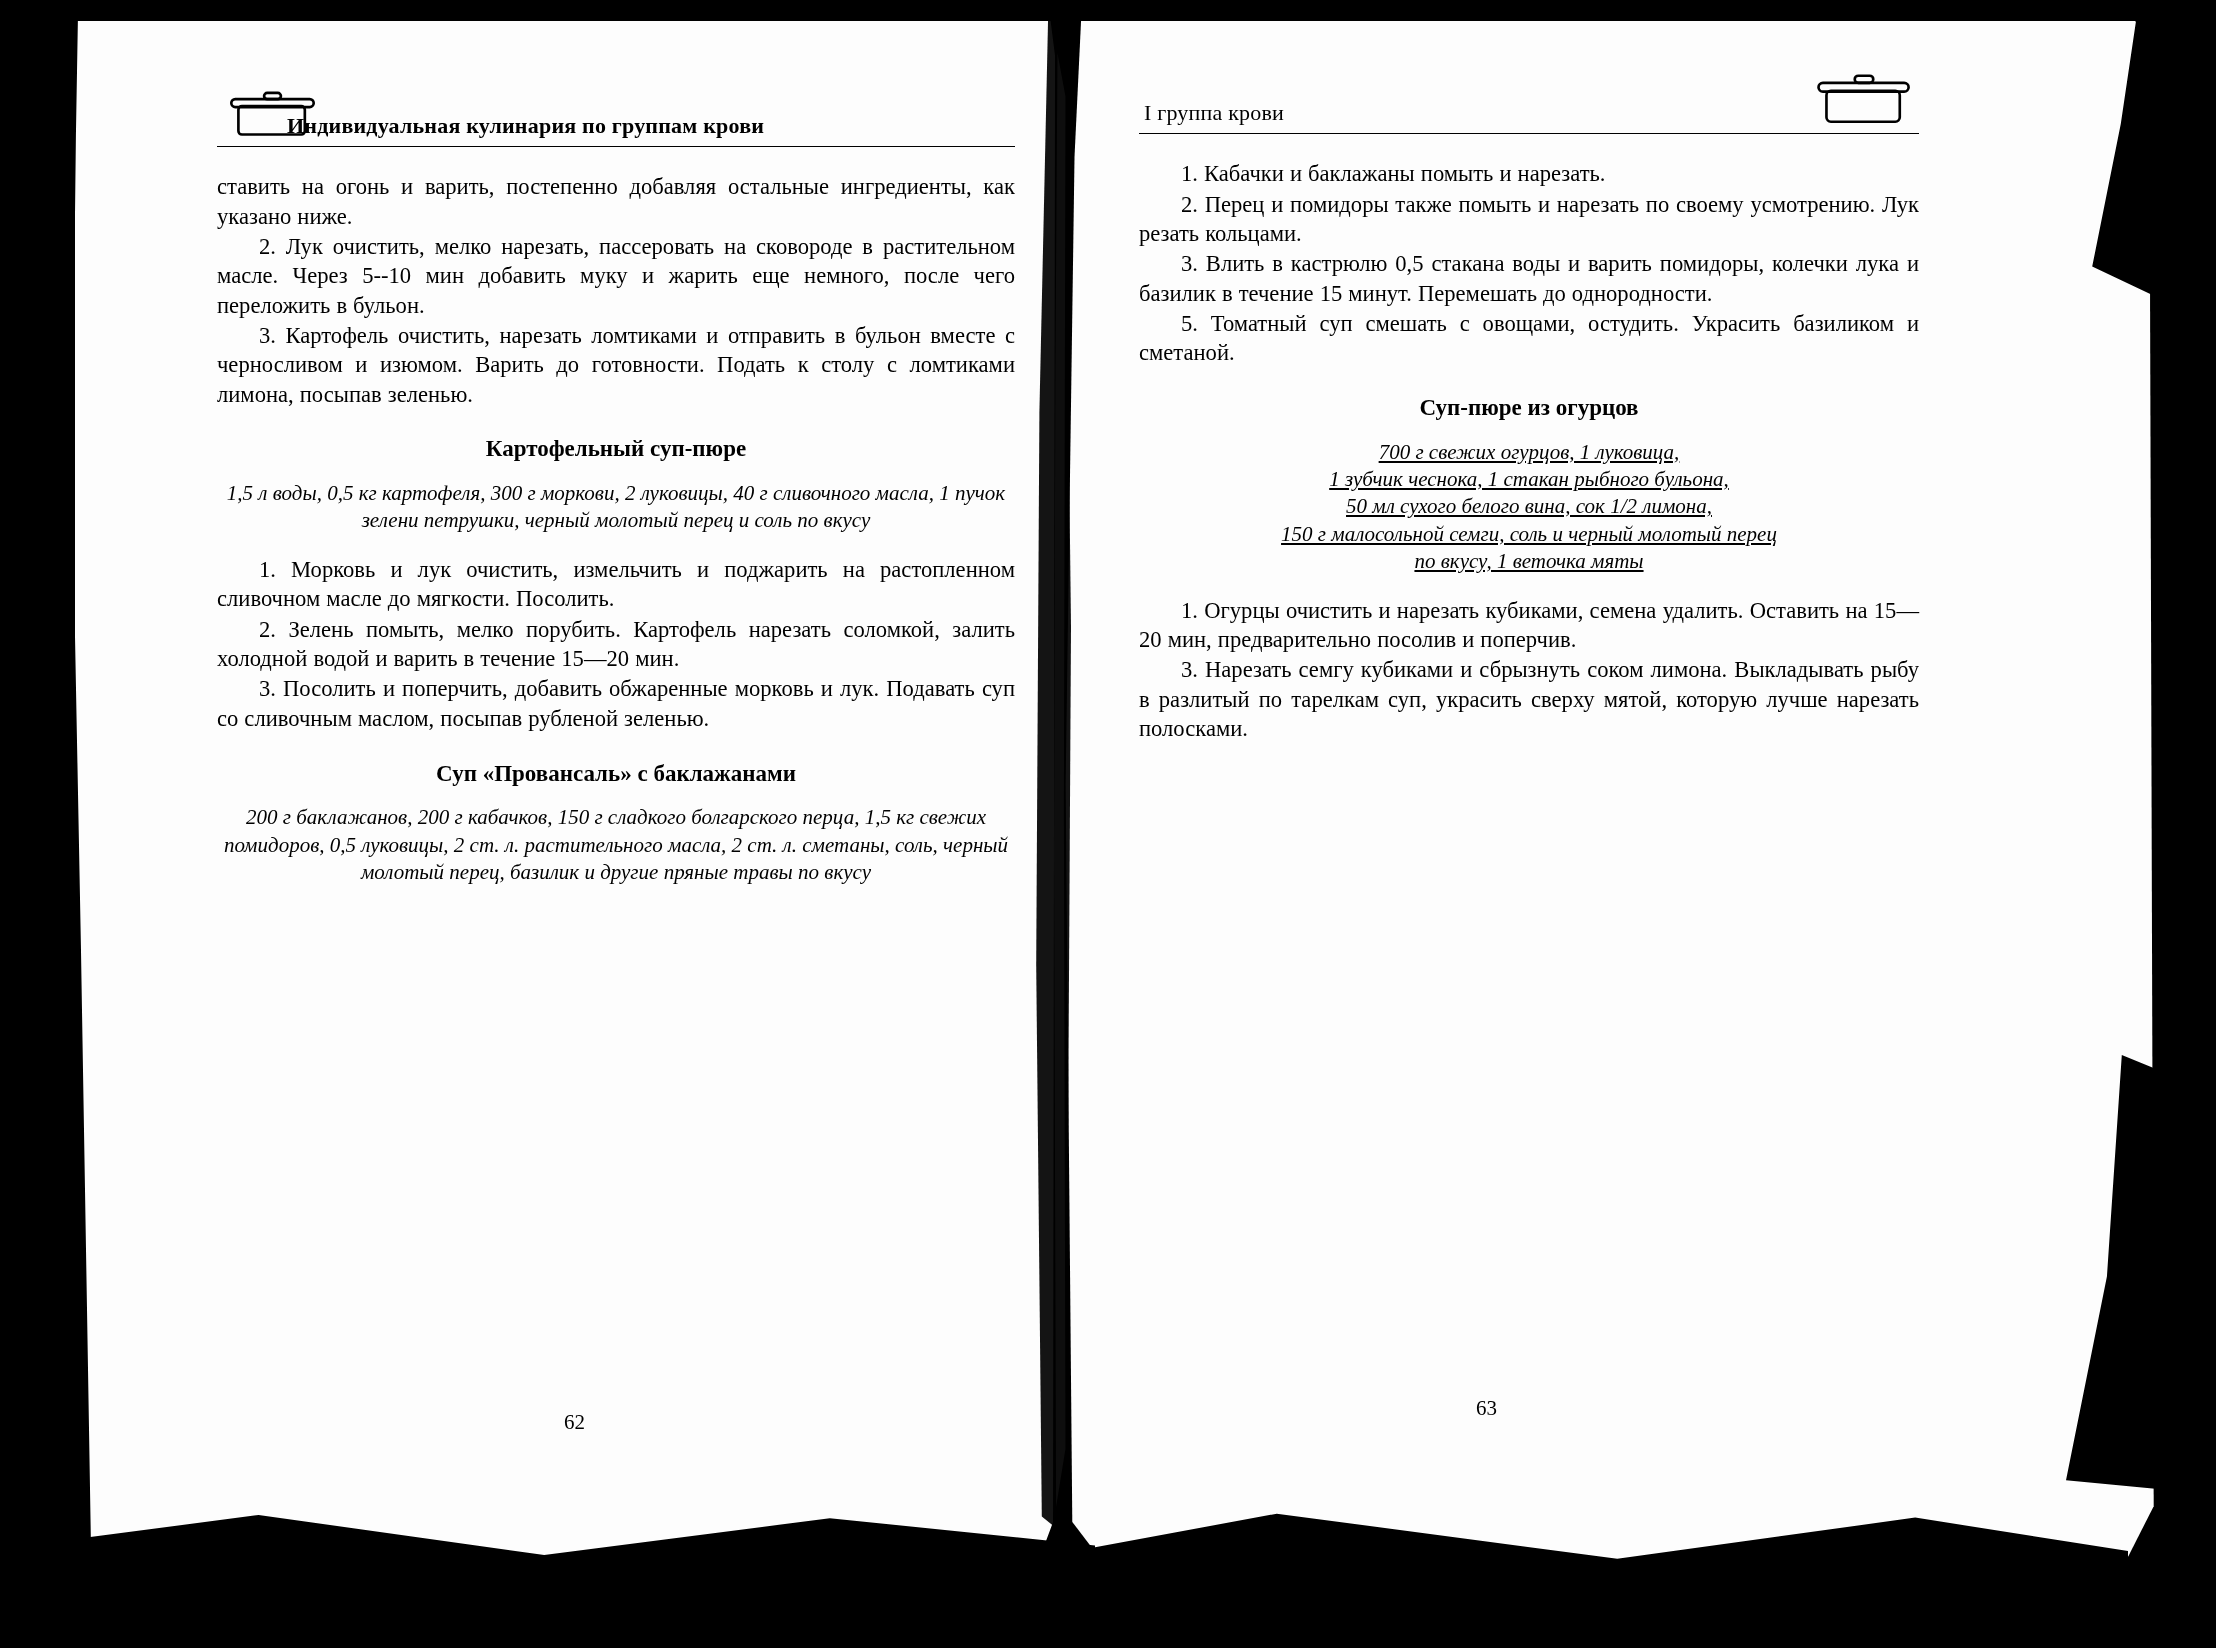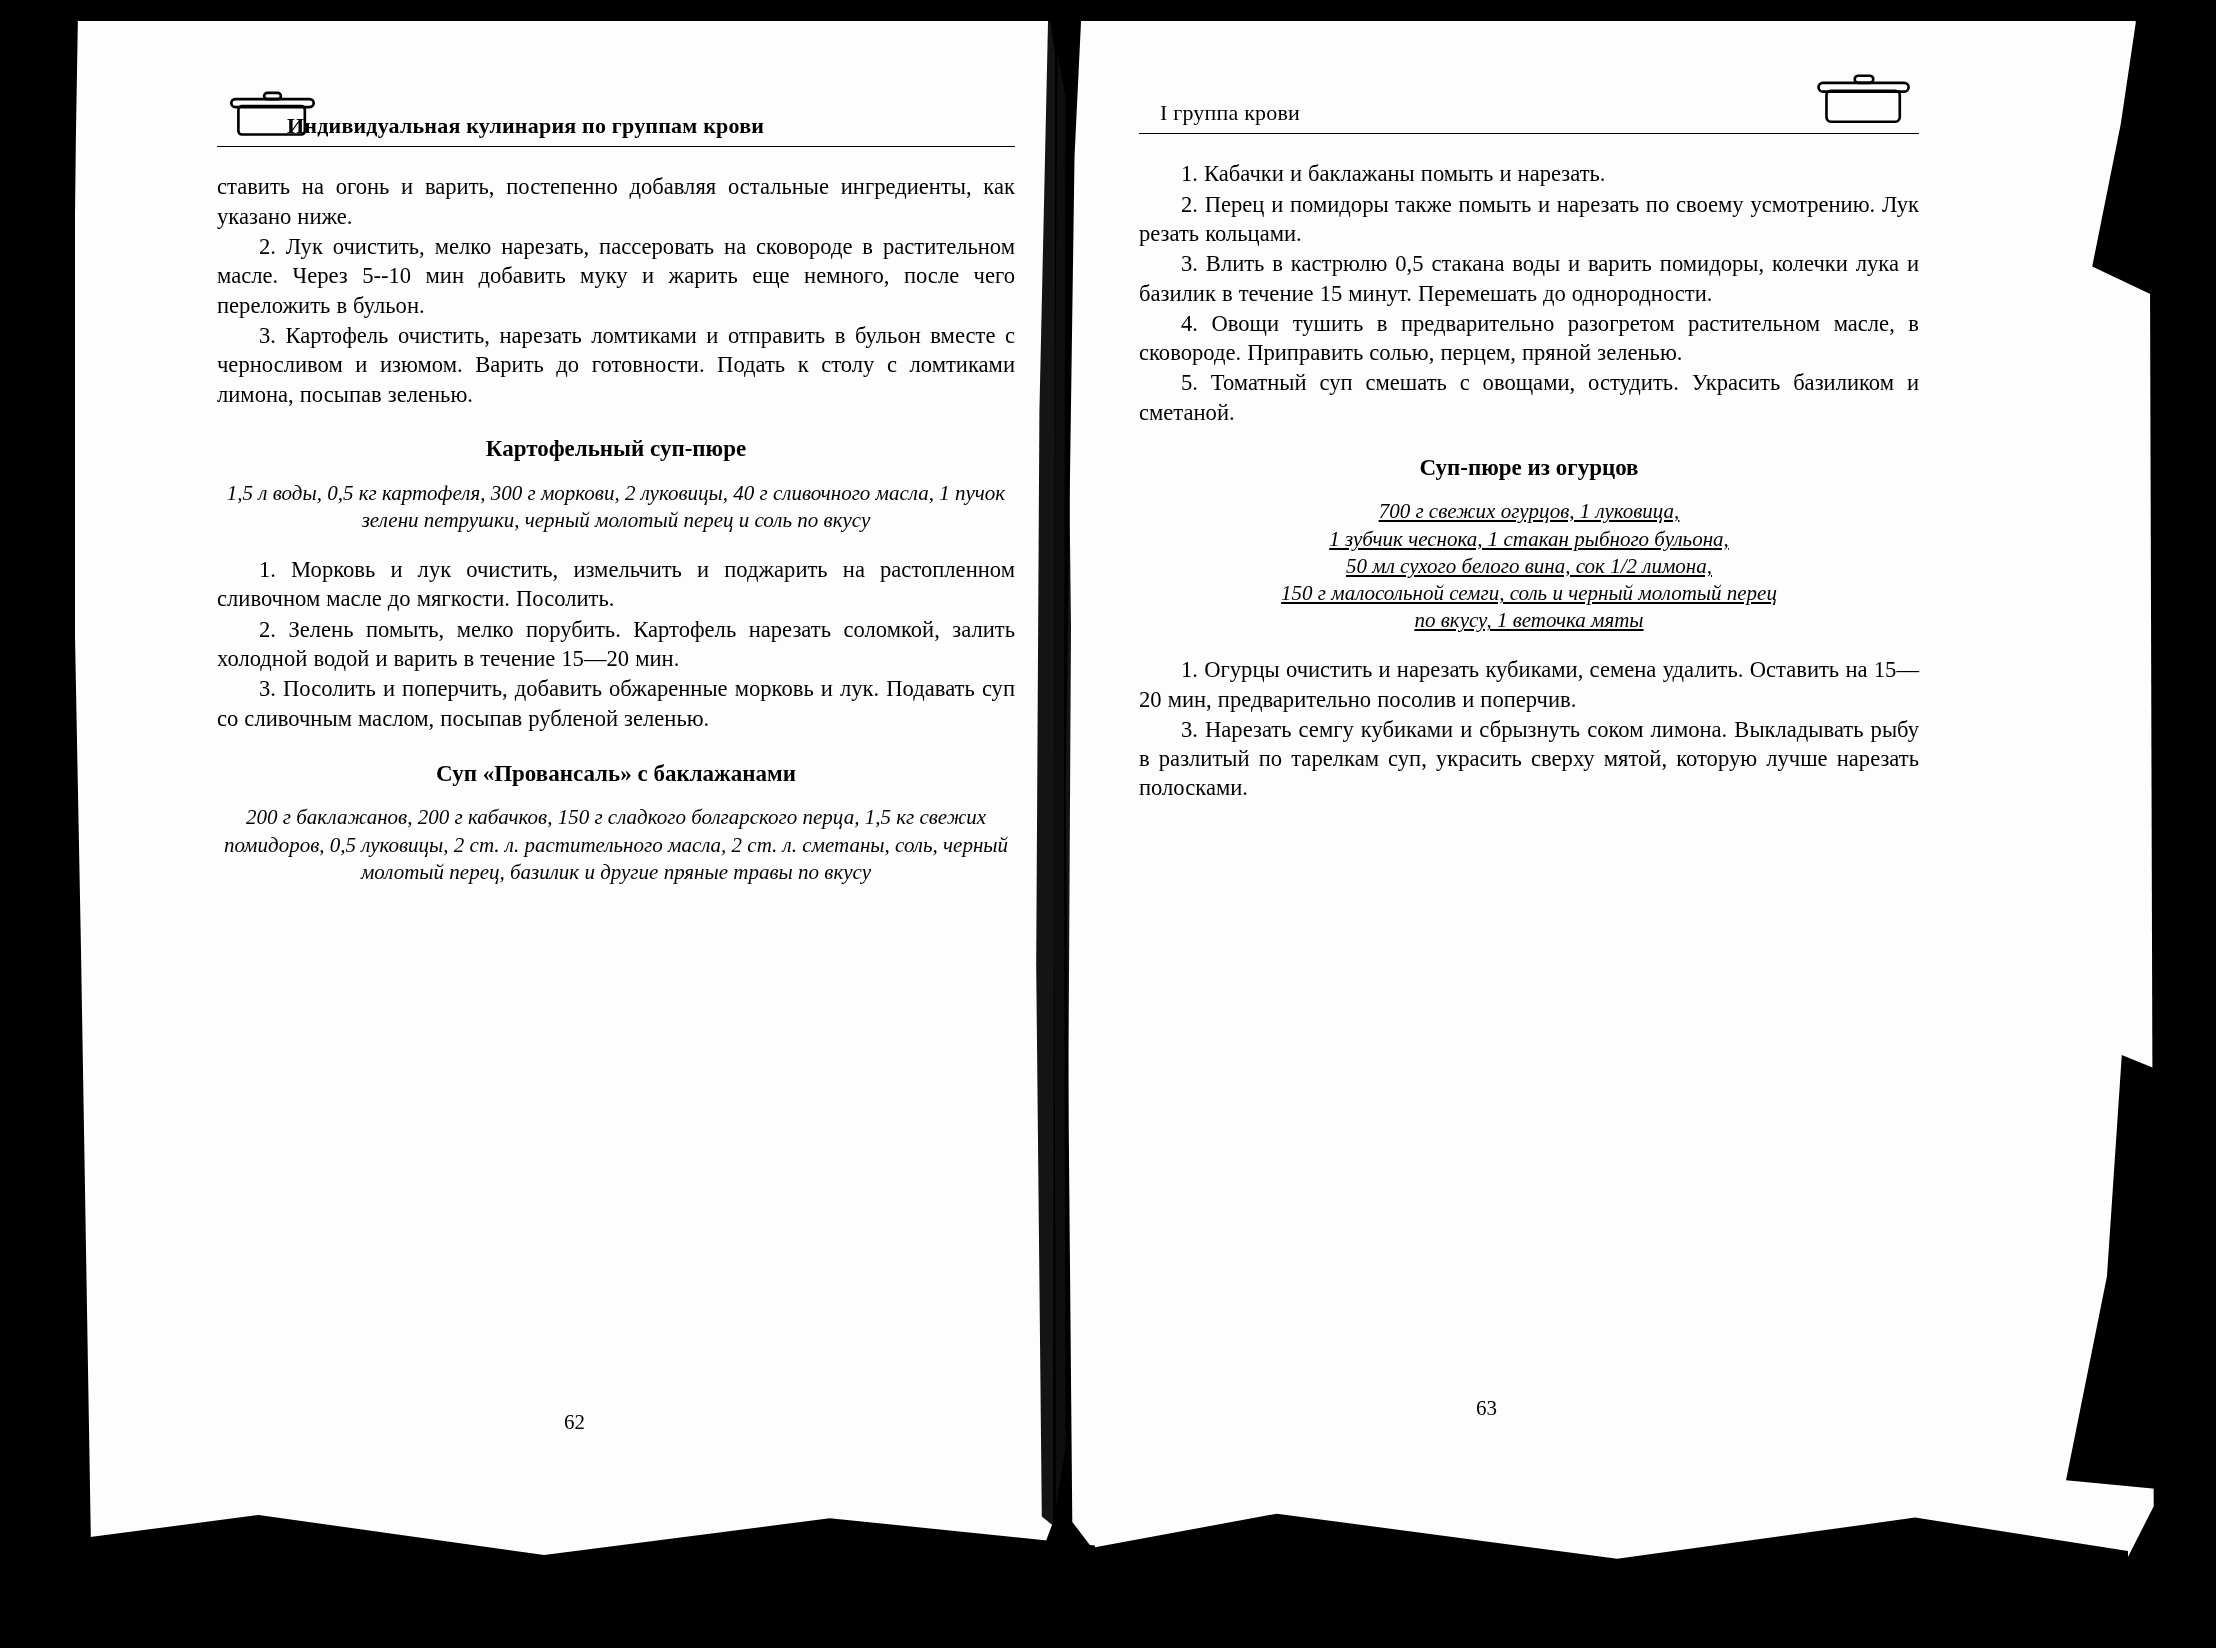--- a/index.html
+++ b/index.html
@@ -108,21 +108,21 @@
     position: relative;
   }
   .running-head .rh-text {
     font-size: 22px;
     letter-spacing: 0.2px;
     white-space: nowrap;
     align-self: flex-end;
     padding-bottom: 1.8px;
   }
   #col-left .running-head .rh-text { margin-left: 70px; font-weight: bold; }
-  #col-right .running-head .rh-text { margin-left: 21px; }
+  #col-right .running-head .rh-text { margin-left: 5px; }
 
   
   .pot-icon { position: absolute; bottom: 4.4px; }
   #pot-left { left: 8.9px; }
   #pot-right { right: 4.4px; }
 
   p.para {
     font-size: 22.6px;
     line-height: 1.30;
     text-align: justify;
@@ -204,21 +204,20 @@
           <rect x="30" y="38" width="166" height="70" rx="10" ry="10" fill="none" stroke="#000" stroke-width="6"></rect>
           <rect x="12" y="20" width="204" height="20" rx="10" ry="10" fill="none" stroke="#000" stroke-width="6"></rect>
           <rect x="94" y="4" width="42" height="16" rx="8" ry="8" fill="none" stroke="#000" stroke-width="6"></rect>
         </svg>
       </span>
     </div>
 
     <p class="para">1. Кабачки и баклажаны помыть и нарезать.</p>
     <p class="para">2. Перец и помидоры также помыть и нарезать по своему усмотрению. Лук резать кольцами.</p>
     <p class="para">3. Влить в кастрюлю 0,5 стакана воды и варить помидоры, колечки лука и базилик в течение 15 минут. Перемешать до однородности.</p>
-    <p class="para">4. Овощи тушить в предварительно разогретом растительном масле, в сковороде. Приправить солью, перцем, пряной зеленью.</p>
     <p class="para">5. Томатный суп смешать с овощами, остудить. Украсить базиликом и сметаной.</p>
 
     <h2 class="recipe-title">Суп-пюре из огурцов</h2>
     <p class="ingredients" id="right-ingredients" style="white-space: pre-line; text-decoration: underline;">700 г свежих огурцов, 1 луковица,
 1 зубчик чеснока, 1 стакан рыбного бульона,
 50 мл сухого белого вина, сок 1/2 лимона,
 150 г малосольной семги, соль и черный молотый перец
 по вкусу, 1 веточка мяты</p>
 
     <p class="para">1. Огурцы очистить и нарезать кубиками, семена удалить. Оставить на 15—20 мин, предварительно посолив и поперчив.</p>

